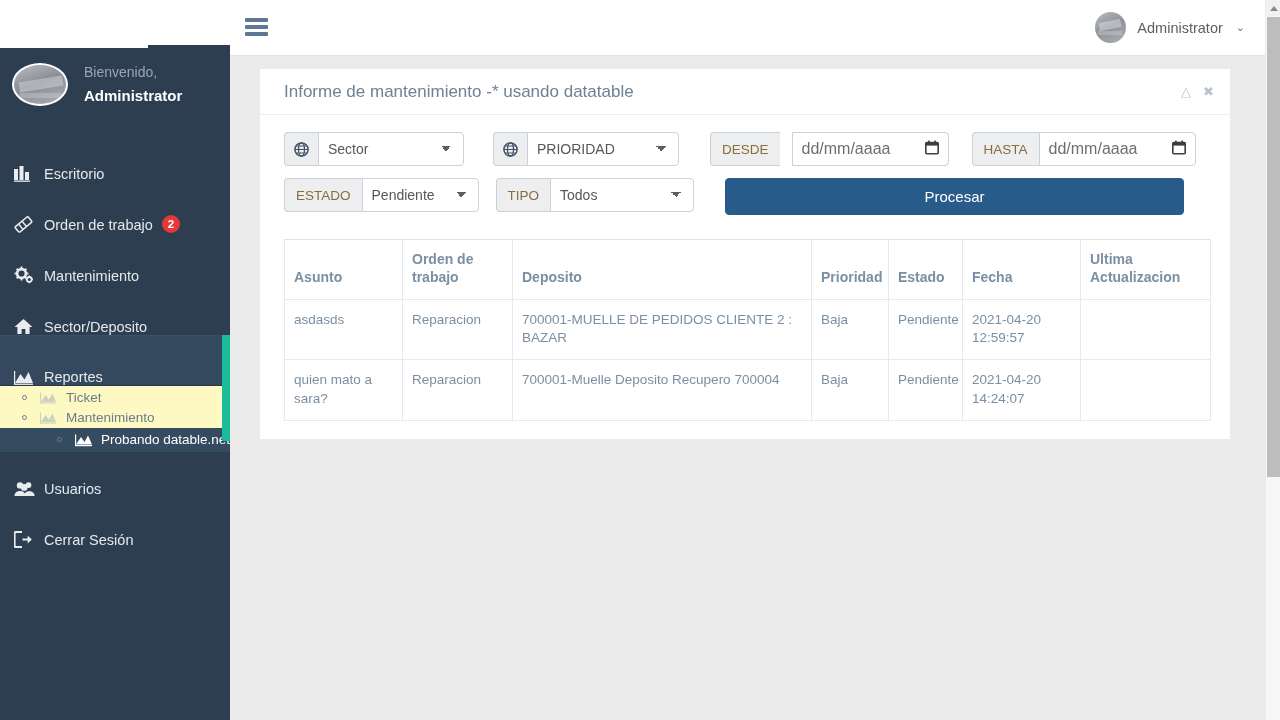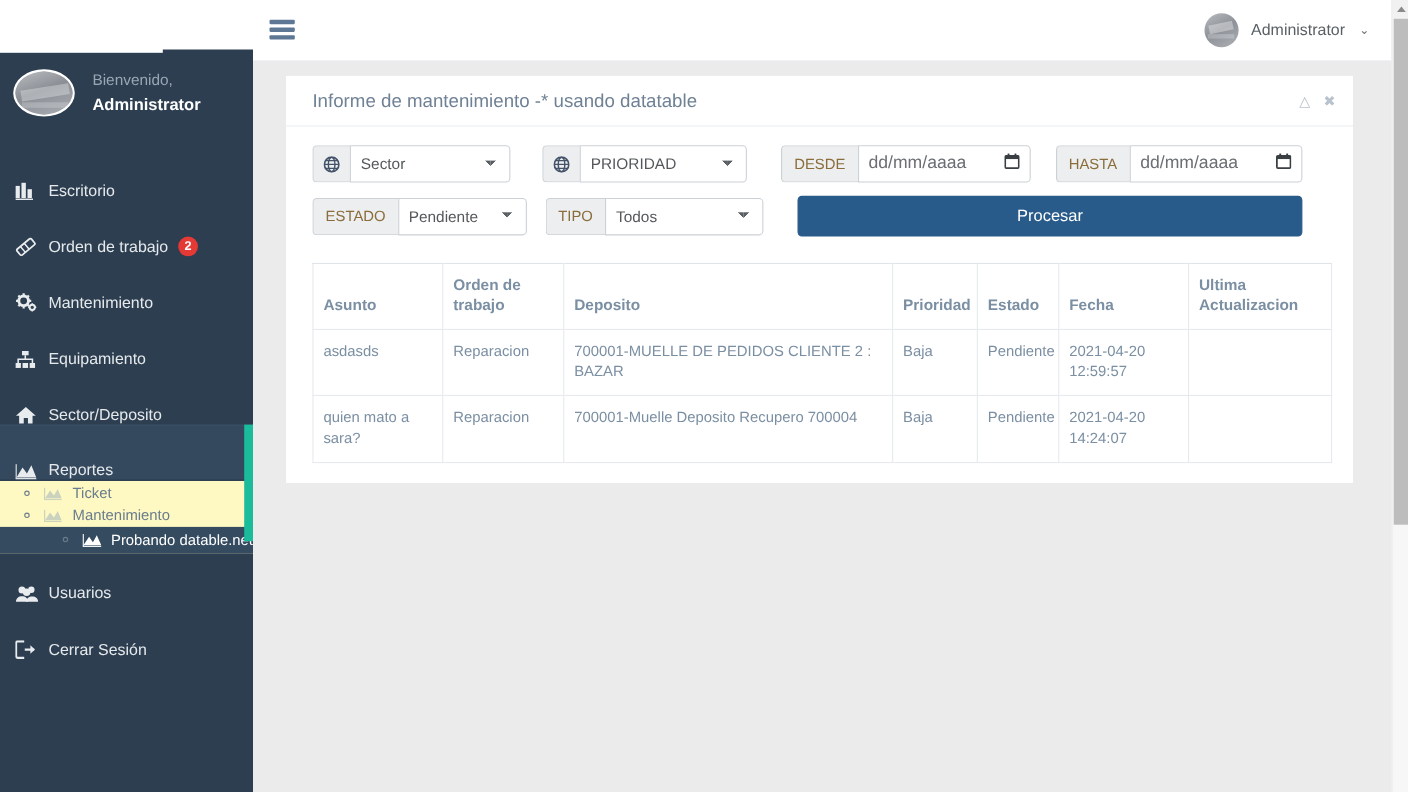--- a/index.html
+++ b/index.html
@@ -163,21 +163,21 @@
     padding: 0 16px 0 24px;
     border-bottom: 1px solid #eceef0;
   }
   .panel-title {
     font-size: 17px; color: #6f8194; font-weight: normal; flex: 1 1 auto;
   }
   .panel-tools { display:flex; align-items:center; gap: 12px; color:#b7c2cd; }
   .panel-tools span { cursor: pointer; font-size: 13px; }
 
   .filters { padding: 17px 24px 0 24px; }
-  .frow { display: flex; align-items: center; margin-bottom: 12px; }
+  .frow { display: flex; align-items: flex-start; margin-bottom: 12px; }
 
   .group { display: flex; align-items: stretch; height: 34px; }
   .group .addon {
     background: #eceeef; border: 1px solid #ccd1d5;
     border-right: none; border-radius: 4px 0 0 4px;
     display: flex; align-items: center; justify-content: center;
     padding: 0 11px; font-size: 13.5px; color: #8a6d3b;
   }
   .group .addon.icon-addon { color: #44536a; padding: 0 9px; }
   .group select, .group .fakesel {
@@ -309,32 +309,20 @@
           </g>
           <circle cx="15.3" cy="13.4" r="2.4" fill="none" stroke="#e9ecef" stroke-width="1.8"></circle>
           <g stroke="#e9ecef" stroke-width="1.4">
             <path d="M15.3 9.6 v1.2 M15.3 16 v1.2 M11.6 13.4 h1.2 M17.8 13.4 h1.2"></path>
           </g>
         </svg>
       </span>
       <span>Mantenimiento</span>
     </div>
 
-    <div class="nav-item">
-      <span class="ico">
-        <svg width="18" height="16" viewBox="0 0 18 16">
-          <rect x="6" y="0" width="6" height="4" fill="#e9ecef"></rect>
-          <rect x="0" y="11" width="5" height="4.5" fill="#e9ecef"></rect>
-          <rect x="6.5" y="11" width="5" height="4.5" fill="#e9ecef"></rect>
-          <rect x="13" y="11" width="5" height="4.5" fill="#e9ecef"></rect>
-          <path d="M9 4 v3.5 M2.5 11 v-3.5 H15.5 V11" stroke="#e9ecef" stroke-width="1.4" fill="none"></path>
-        </svg>
-      </span>
-      <span>Equipamiento</span>
-    </div>
 
     <div class="nav-item">
       <span class="ico">
         <svg width="19" height="17" viewBox="0 0 19 17">
           <path d="M9.5 1 L18.5 9 H15.6 V16 H11.4 V11 H7.6 V16 H3.4 V9 H0.5 Z" fill="#e9ecef"></path>
         </svg>
       </span>
       <span>Sector/Deposito</span>
     </div>
 
@@ -447,21 +435,21 @@
               <circle cx="7.5" cy="7.5" r="6.6" fill="none" stroke="#44536a" stroke-width="1.5"></circle>
               <ellipse cx="7.5" cy="7.5" rx="3" ry="6.6" fill="none" stroke="#44536a" stroke-width="1.3"></ellipse>
               <path d="M0.9 7.5 H14.1 M1.9 4 H13.1 M1.9 11 H13.1" stroke="#44536a" stroke-width="1.2"></path>
             </svg>
           </span>
           <select>
             <option>PRIORIDAD</option>
           </select>
         </div>
 
-        <div class="group g-desde" style="margin-right:23px;">
+        <div class="group g-desde" style="margin-right:23px;gap:12px;">
           <span class="addon">DESDE</span>
           <div class="dateinput">
             <span class="ph">dd/mm/aaaa</span>
             <span class="cal-ico">
               <svg width="14" height="15" viewBox="0 0 14 15">
                 <rect x="0.8" y="2.6" width="12.4" height="11.2" rx="1" fill="none" stroke="#3a3f44" stroke-width="1.6"></rect>
                 <rect x="0.8" y="2.6" width="12.4" height="3" fill="#3a3f44"></rect>
                 <rect x="3" y="0.6" width="1.7" height="3" fill="#3a3f44"></rect>
                 <rect x="9.3" y="0.6" width="1.7" height="3" fill="#3a3f44"></rect>
               </svg>

